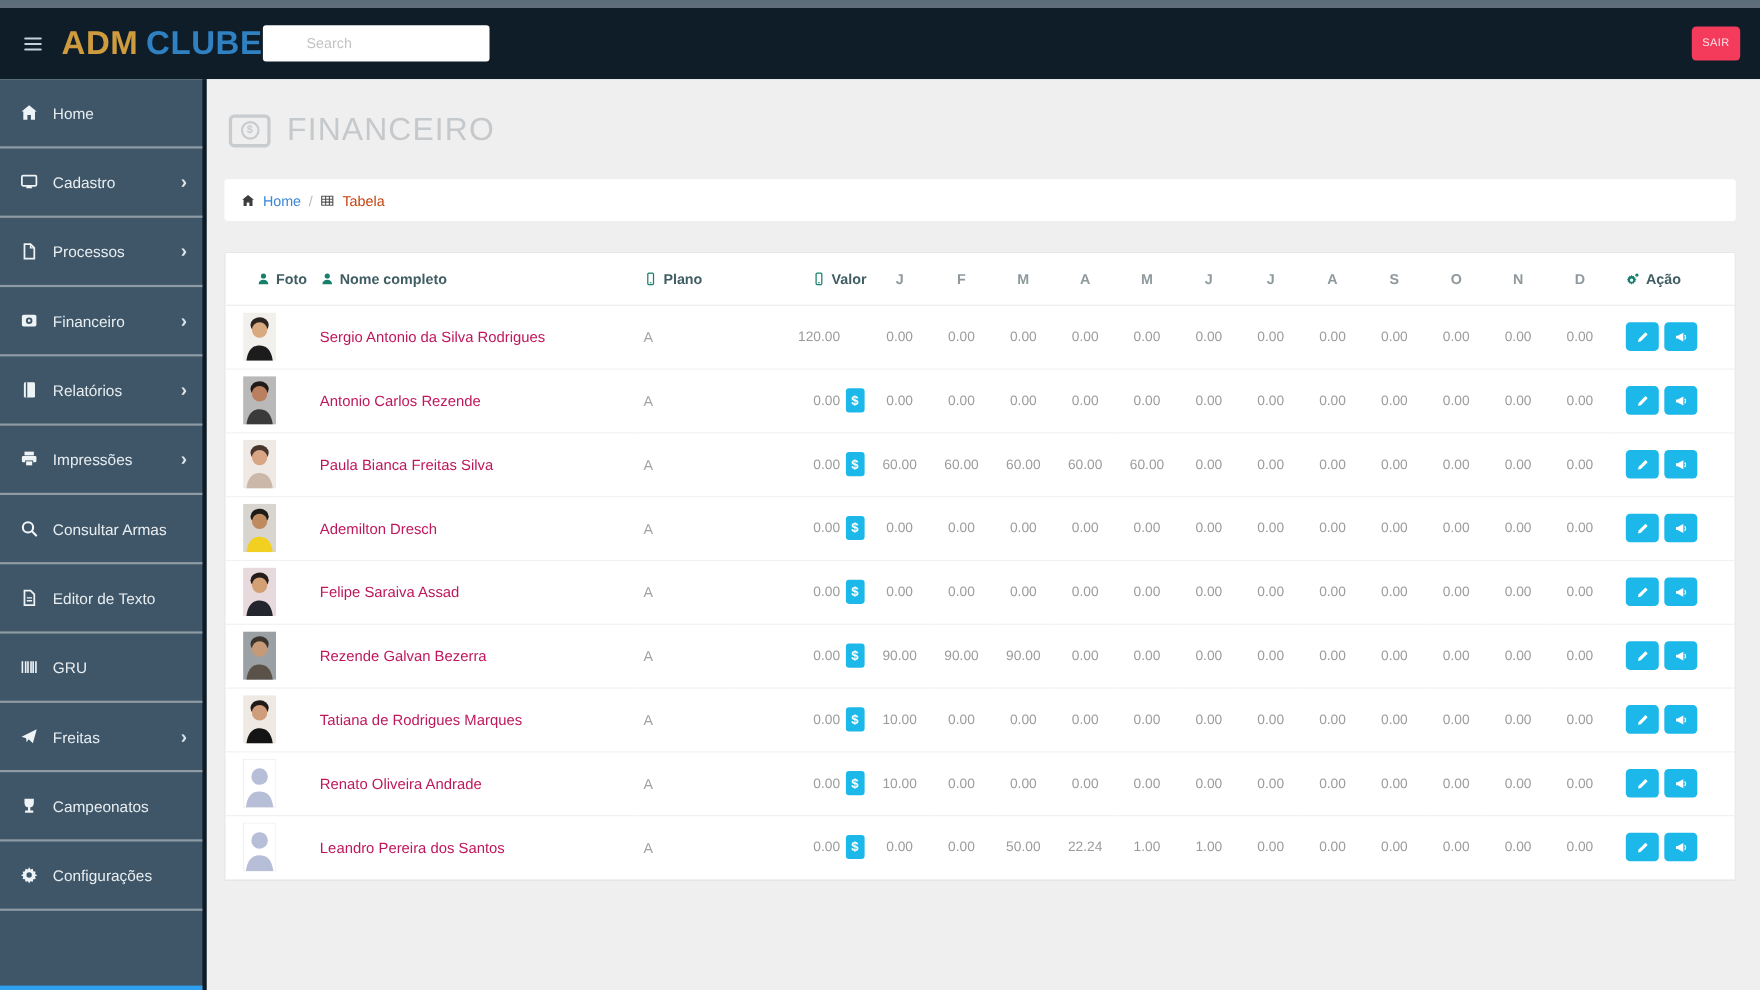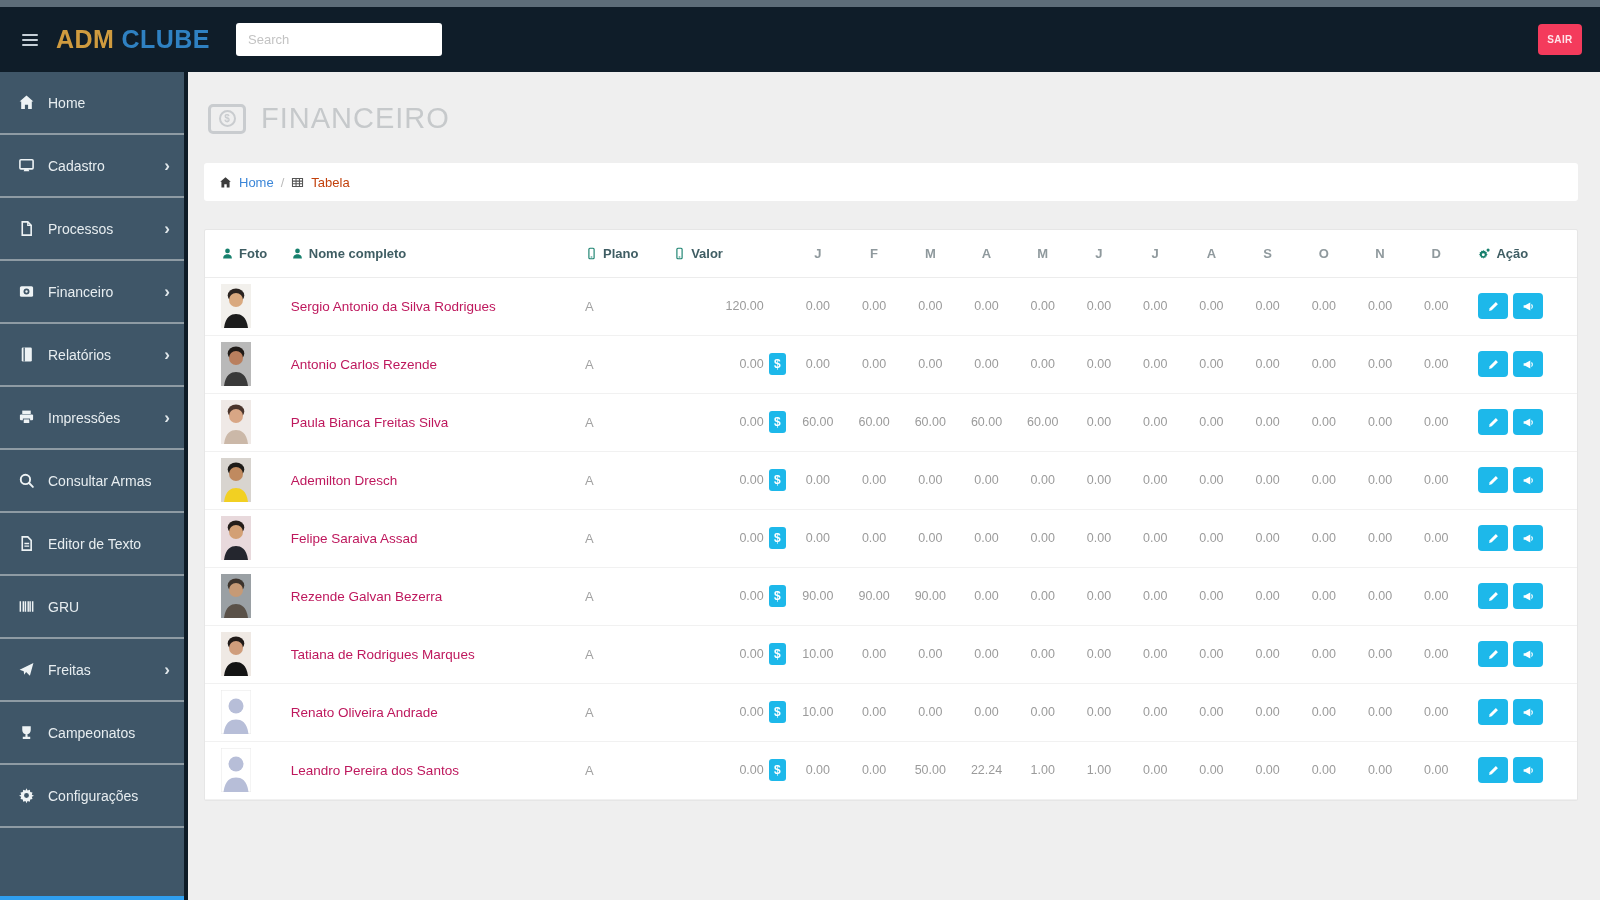--- a/index.html
+++ b/index.html
@@ -9,27 +9,27 @@
   }
   *{box-sizing:border-box}
   html,body{margin:0;padding:0}
   body{width:1600px;height:900px;overflow:hidden;font-family:"Liberation Sans",sans-serif;background:#efefef}
   .screen{width:1600px;height:900px;display:flex;flex-direction:column}
   .window-strip{height:7px;background:#5d6d79}
   
   .topbar{height:65px;background:var(--topbar);display:flex;align-items:center;padding:0 18px;flex:none}
   .burger{display:flex;flex-direction:column;gap:3px;cursor:pointer;padding:4px}
   .burger i{display:block;width:16px;height:2px;background:#c6d0d7;border-radius:1px}
-  .brand{font-size:25px;font-weight:bold;letter-spacing:.5px;margin-left:14px;white-space:nowrap}
+  .brand{font-size:30px;font-weight:bold;letter-spacing:.5px;margin-left:14px;white-space:nowrap}
   .brand .adm{color:var(--brand-orange)}
   .brand .clube{color:var(--brand-blue);margin-left:7px}
-  .search{margin-left:26px;width:206px;height:33px;border:none;border-radius:3px;padding:0 12px 0 12px;font-size:13px;color:#666;outline:none;background:#fff}
+  .search{width:206px;height:33px;border:none;border-radius:3px;padding:0 12px 0 40px;font-size:13px;color:#666;outline:none;background:#fff}
   .search::placeholder{color:#c3c3c3}
   .topspacer{flex:1}
-  .sair{width:44px;height:31px;background:var(--danger);color:#ffe3e9;border:none;border-radius:4px;font-size:10px;font-weight:bold;letter-spacing:.4px;cursor:pointer;font-family:"Liberation Sans",sans-serif}
+  .sair{width:44px;height:31px;background:var(--danger);color:#ffe3e9;border:none;border-radius:4px;font-size:10px;font-weight:normal;letter-spacing:.4px;cursor:pointer;font-family:"Liberation Sans",sans-serif}
   
   .main{flex:1;display:flex;min-height:0}
   .sidebar{width:188px;background:var(--sidebar);border-right:4px solid #0e1b26;display:flex;flex-direction:column;flex:none}
   .side-item{height:63px;display:flex;align-items:center;gap:13px;padding:0 14px 0 18px;border-bottom:2px solid var(--sidebar-div);color:#e7edf0;font-size:14px;cursor:pointer;flex:none}
   .side-item .ico{width:17px;height:17px;flex:none;color:#eef3f5}
   .side-label{flex:1;white-space:nowrap;overflow:hidden}
   .chev{color:#dfe6ea;font-size:17px;line-height:1;font-weight:bold}
   .side-fill{flex:1}
   .side-bottomline{height:4px;background:#2f9ff0;flex:none}
   
@@ -42,25 +42,25 @@
   .bc-home-link{color:var(--link);text-decoration:none;cursor:pointer}
   .bc-sep{color:#bbb}
   .bc-current{color:#c2410c}
   .bc-ico{width:13px;height:13px}
   
   .panel{background:#fff;border:1px solid #e6e6e6;border-radius:2px}
   .panel-header{padding:13px 15px;font-size:13px;color:#8b8b8b;background:#fbfbfb;border-bottom:1px solid #ececec}
   table{width:100%;border-collapse:collapse;table-layout:fixed}
   thead th{height:47px;border-bottom:1px solid #ececec;font-size:13px;color:#3f5d63;text-align:left;font-weight:bold;padding:0 4px;white-space:nowrap}
   th .th-ico{color:var(--teal);width:13px;height:13px;margin-right:5px;vertical-align:-2px}
-  .col-foto{width:80px;padding-left:16px}
+  .col-foto{width:80px;padding-left:28px}
   .col-nome{width:282px}
   .col-plano{width:92px;padding-left:10px}
   .col-valor{width:118px;text-align:right}
-  th.col-valor{text-align:left;padding-right:2px}
+  th.col-valor{text-align:right;padding-right:2px}
   .col-month{width:55px;text-align:center}
   th.col-month{color:#8f999d;font-weight:bold}
   .col-acao{width:110px;padding-left:14px}
   tbody td{height:58px;border-bottom:1px solid #f1f1f1;font-size:12.5px;color:#9b9b9b;padding:0 4px;white-space:nowrap}
   td.col-foto{padding-left:16px}
   td.col-nome{color:#be185d;font-size:13.5px}
   td.col-plano{color:#a3a3a3;font-size:13px}
   .photo{display:block;width:30px;height:44px}
   .val{display:inline-block;vertical-align:middle}
   .money-badge{display:inline-block;width:17px;height:22px;background:var(--aqua);border-radius:3px;color:#fff;font-size:12px;font-weight:bold;text-align:center;line-height:22px;margin-left:5px;vertical-align:middle}

